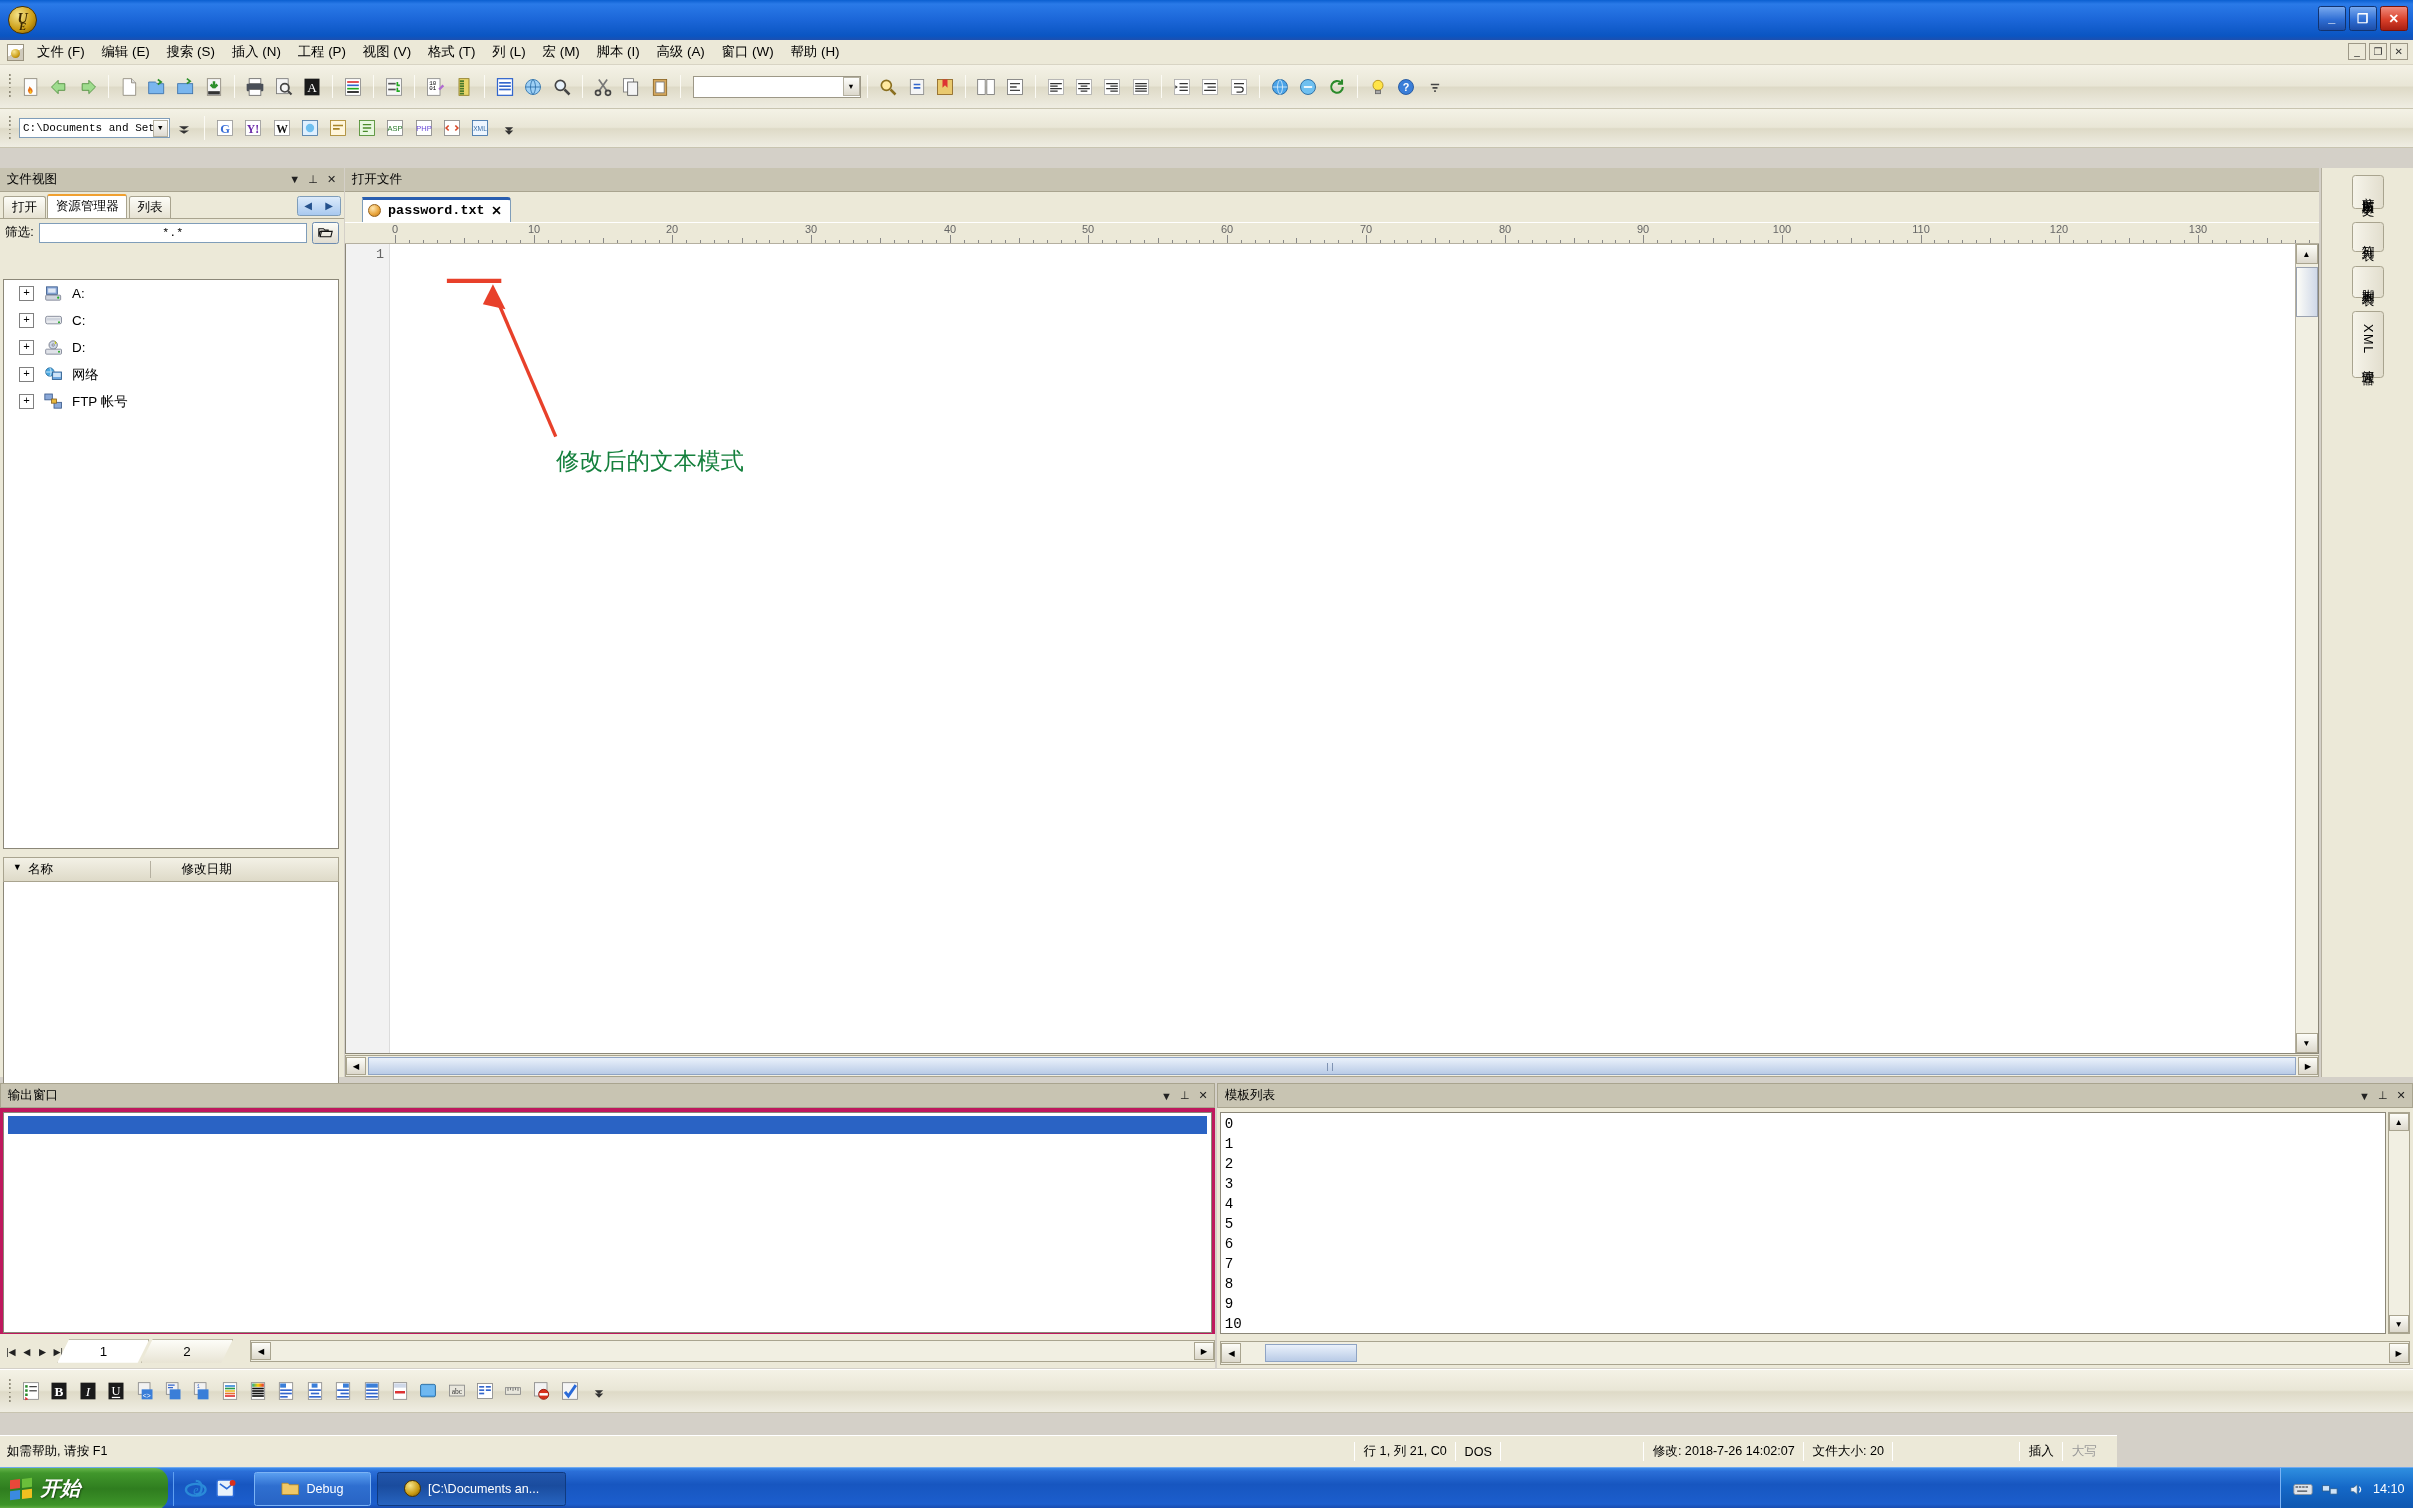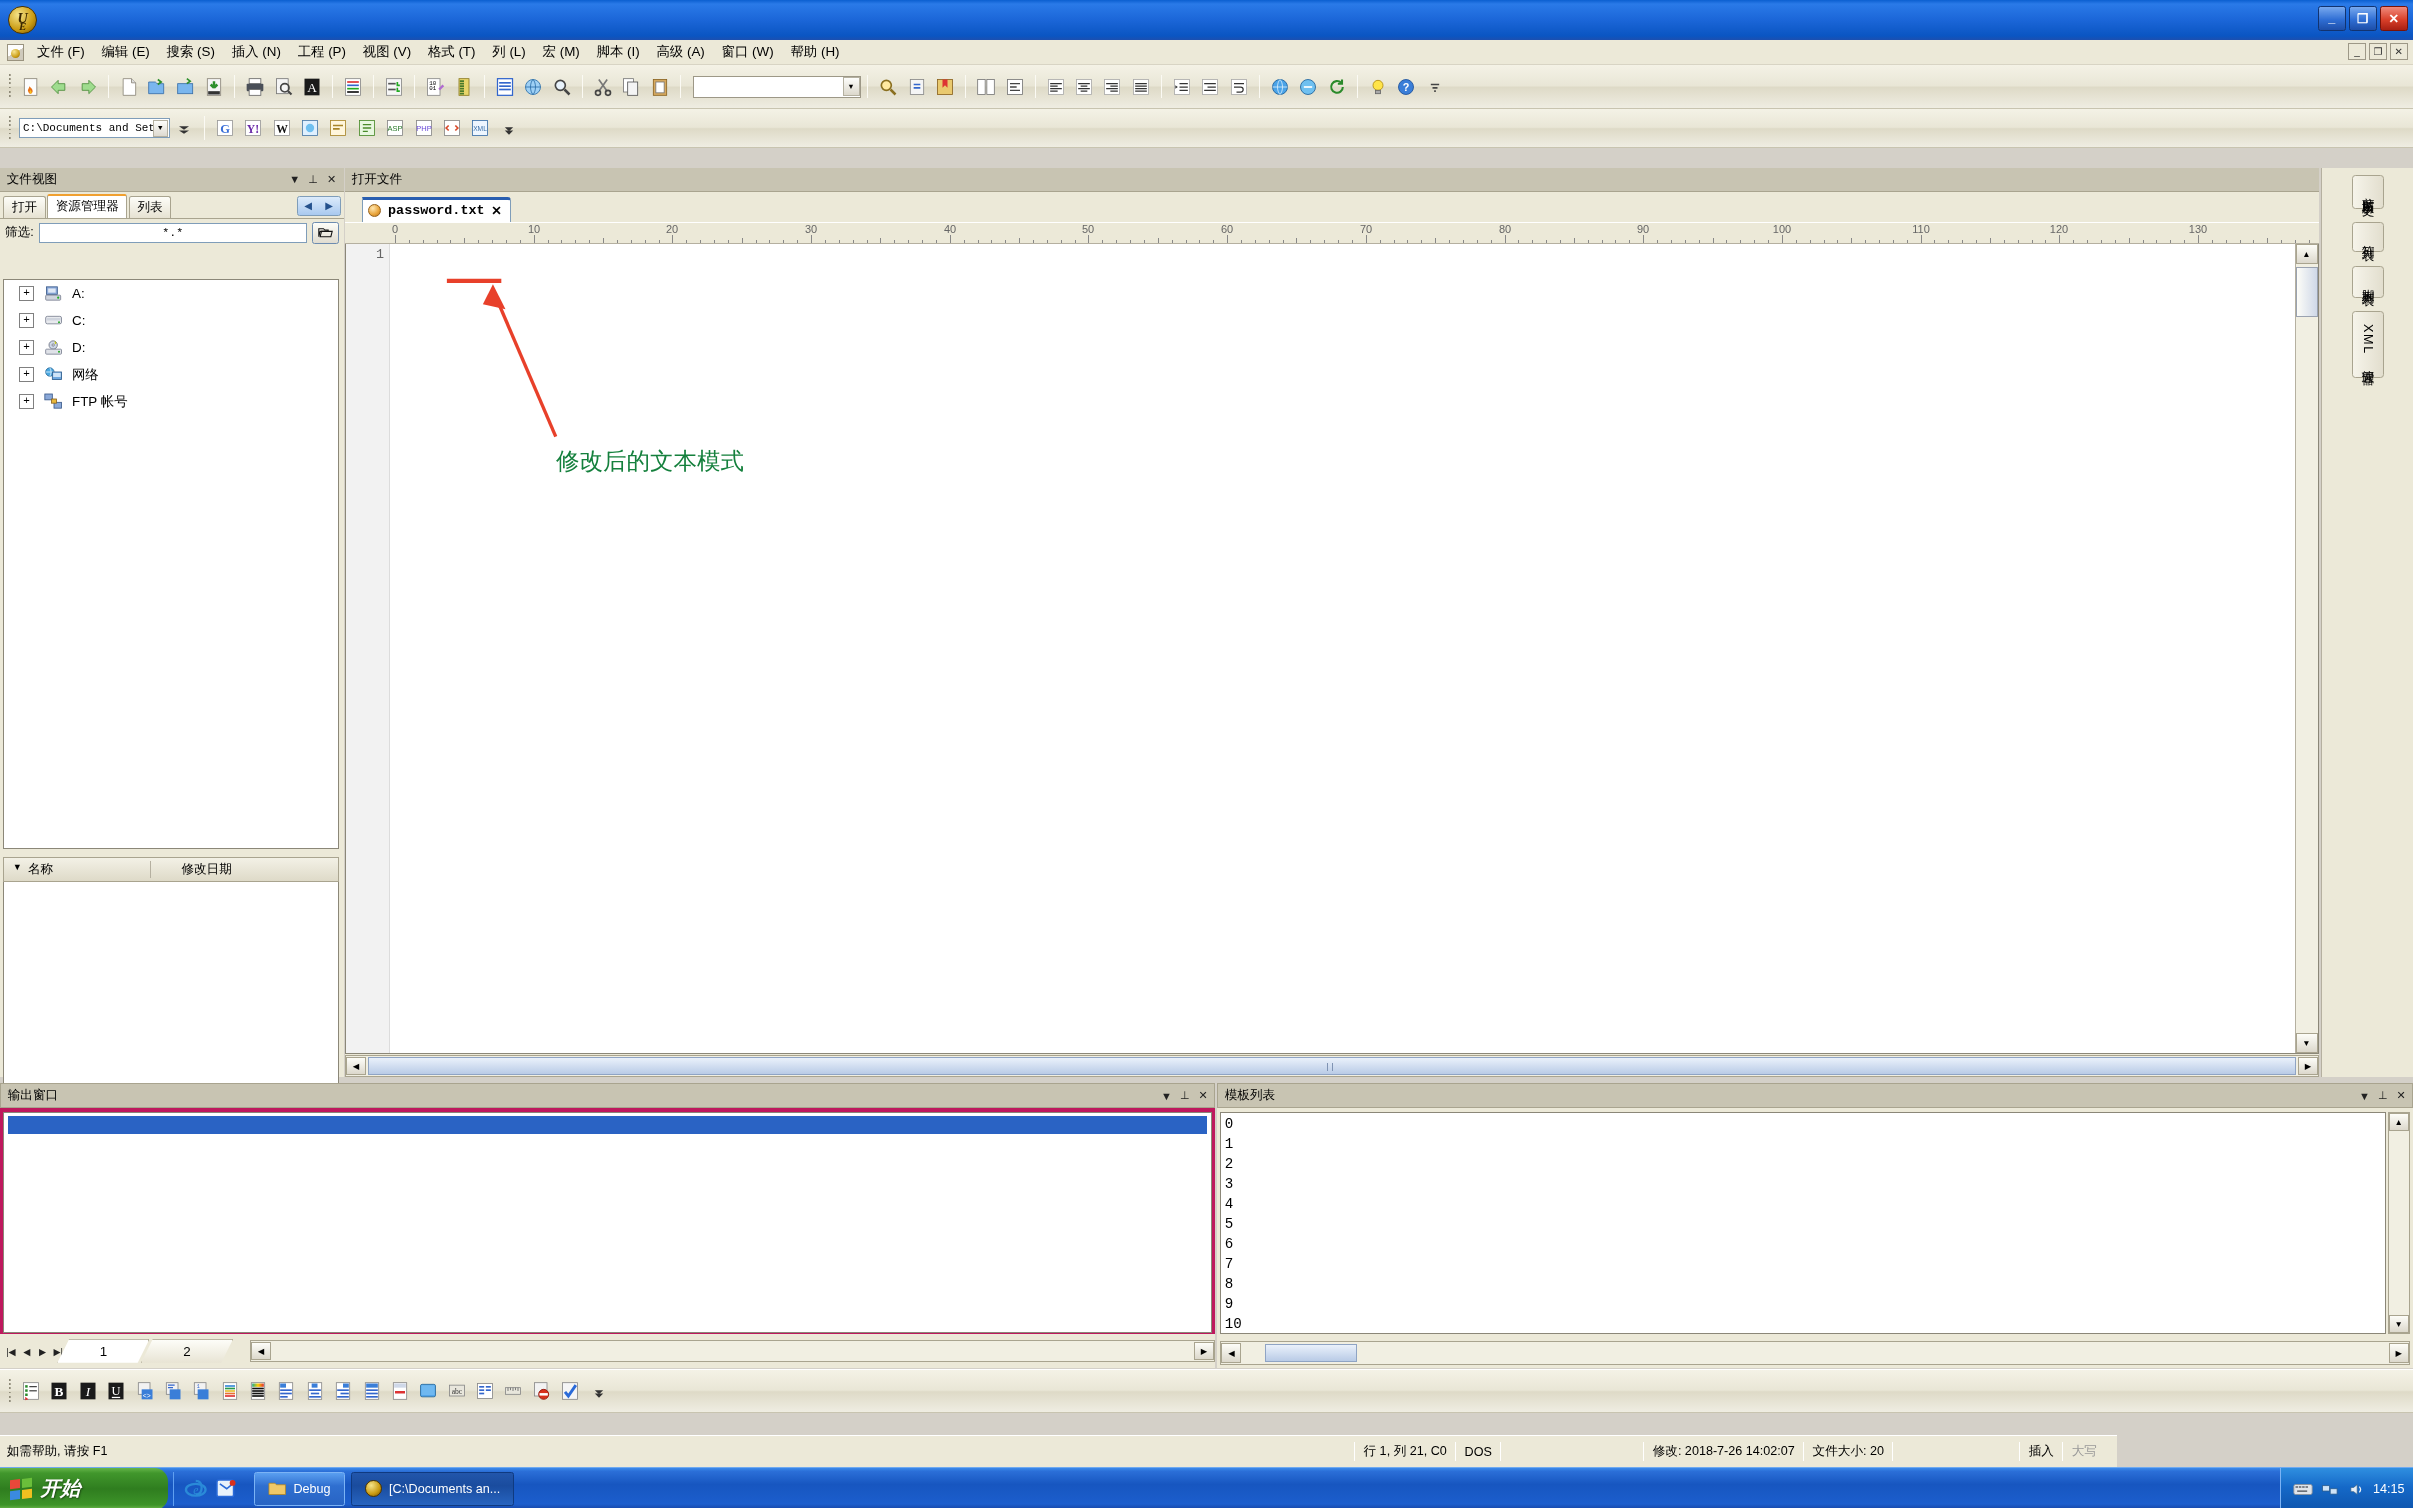--- a/index.html
+++ b/index.html
@@ -264,21 +264,21 @@
     display:flex; align-items:center; border-top:0.8px solid #6fa9f0;}
   .startbtn{ height:42px; width:168px; display:flex;align-items:center; gap:8.4px; padding-left:10px;
     background:linear-gradient(180deg,#66b54a 0%,#41972c 12%,#2f7d1f 50%,#3d9428 88%,#74bd52 100%);
     border-radius:0 13.4px 13.4px 0; color:#fff; font:italic bold 20px "Liberation Serif",serif;
     text-shadow:0.8px 0.8px 1.7px rgba(0,0,0,.5);}
   .winflag{ width:22px;height:20px; display:grid; grid-template-columns:1fr 1fr; grid-template-rows:1fr 1fr;
     gap:1.7px; transform:skewY(-6deg); flex:none;}
   .winflag i{ display:block; }
   .qlaunch{ display:flex; align-items:center; gap:6.7px; padding:0 10px; height:34px;
     border-left:0.8px solid #5f9ff0; margin-left:5px;}
-  .tbitem{ height:34px; display:flex; align-items:center; gap:6.7px; padding:0 13px; margin-left:6.7px;
+  .tbitem{ height:34px; display:flex; align-items:center; gap:6.7px; padding:0 26px; margin-left:6.7px;
     color:#fff; font:12.6px "Liberation Sans",sans-serif;
     background:linear-gradient(180deg,#5a9ff0,#2f6fd0 40%,#2864c4);
     border:0.8px solid #7bb3f5; border-radius:2.5px; white-space:nowrap;}
   .tbitem.active{ background:linear-gradient(180deg,#2256ab,#1a4c9e 40%,#2764c0); border-color:#0f3a80;}
   .tray{ position:absolute; right:0; top:0; height:42px; display:flex; align-items:center; gap:8.4px;
     padding:0 8.4px 0 11.7px; color:#fff; font:12.6px "Liberation Sans",sans-serif;
     background:linear-gradient(180deg,#2f8fe0,#1569c8 45%,#0e55ae);
     border-left:0.8px solid #7bb3f5;}
 </style>
 </head>
@@ -1295,18 +1295,18 @@
           </g>
         </svg>
       <svg width="18.4" height="15" viewBox="0 0 24 18">
           <rect x="2" y="4" width="9" height="7" fill="#cfe4f8" stroke="#2a5a8a"></rect>
           <rect x="12" y="8" width="9" height="7" fill="#cfe4f8" stroke="#2a5a8a"></rect>
         </svg>
       <svg width="17" height="15" viewBox="0 0 24 18">
           <path d="M4 6h4l5-4v14l-5-4H4z" fill="#e8eef5" stroke="#2a5a8a"></path>
           <path d="M16 5a6 6 0 010 8" fill="none" stroke="#e8eef5" stroke-width="1.8"></path>
         </svg>
-      <span>14:15</span>
+      <span>14:10</span>
     </div>
   </div>
 
 </div>
 
 
 </body></html>

